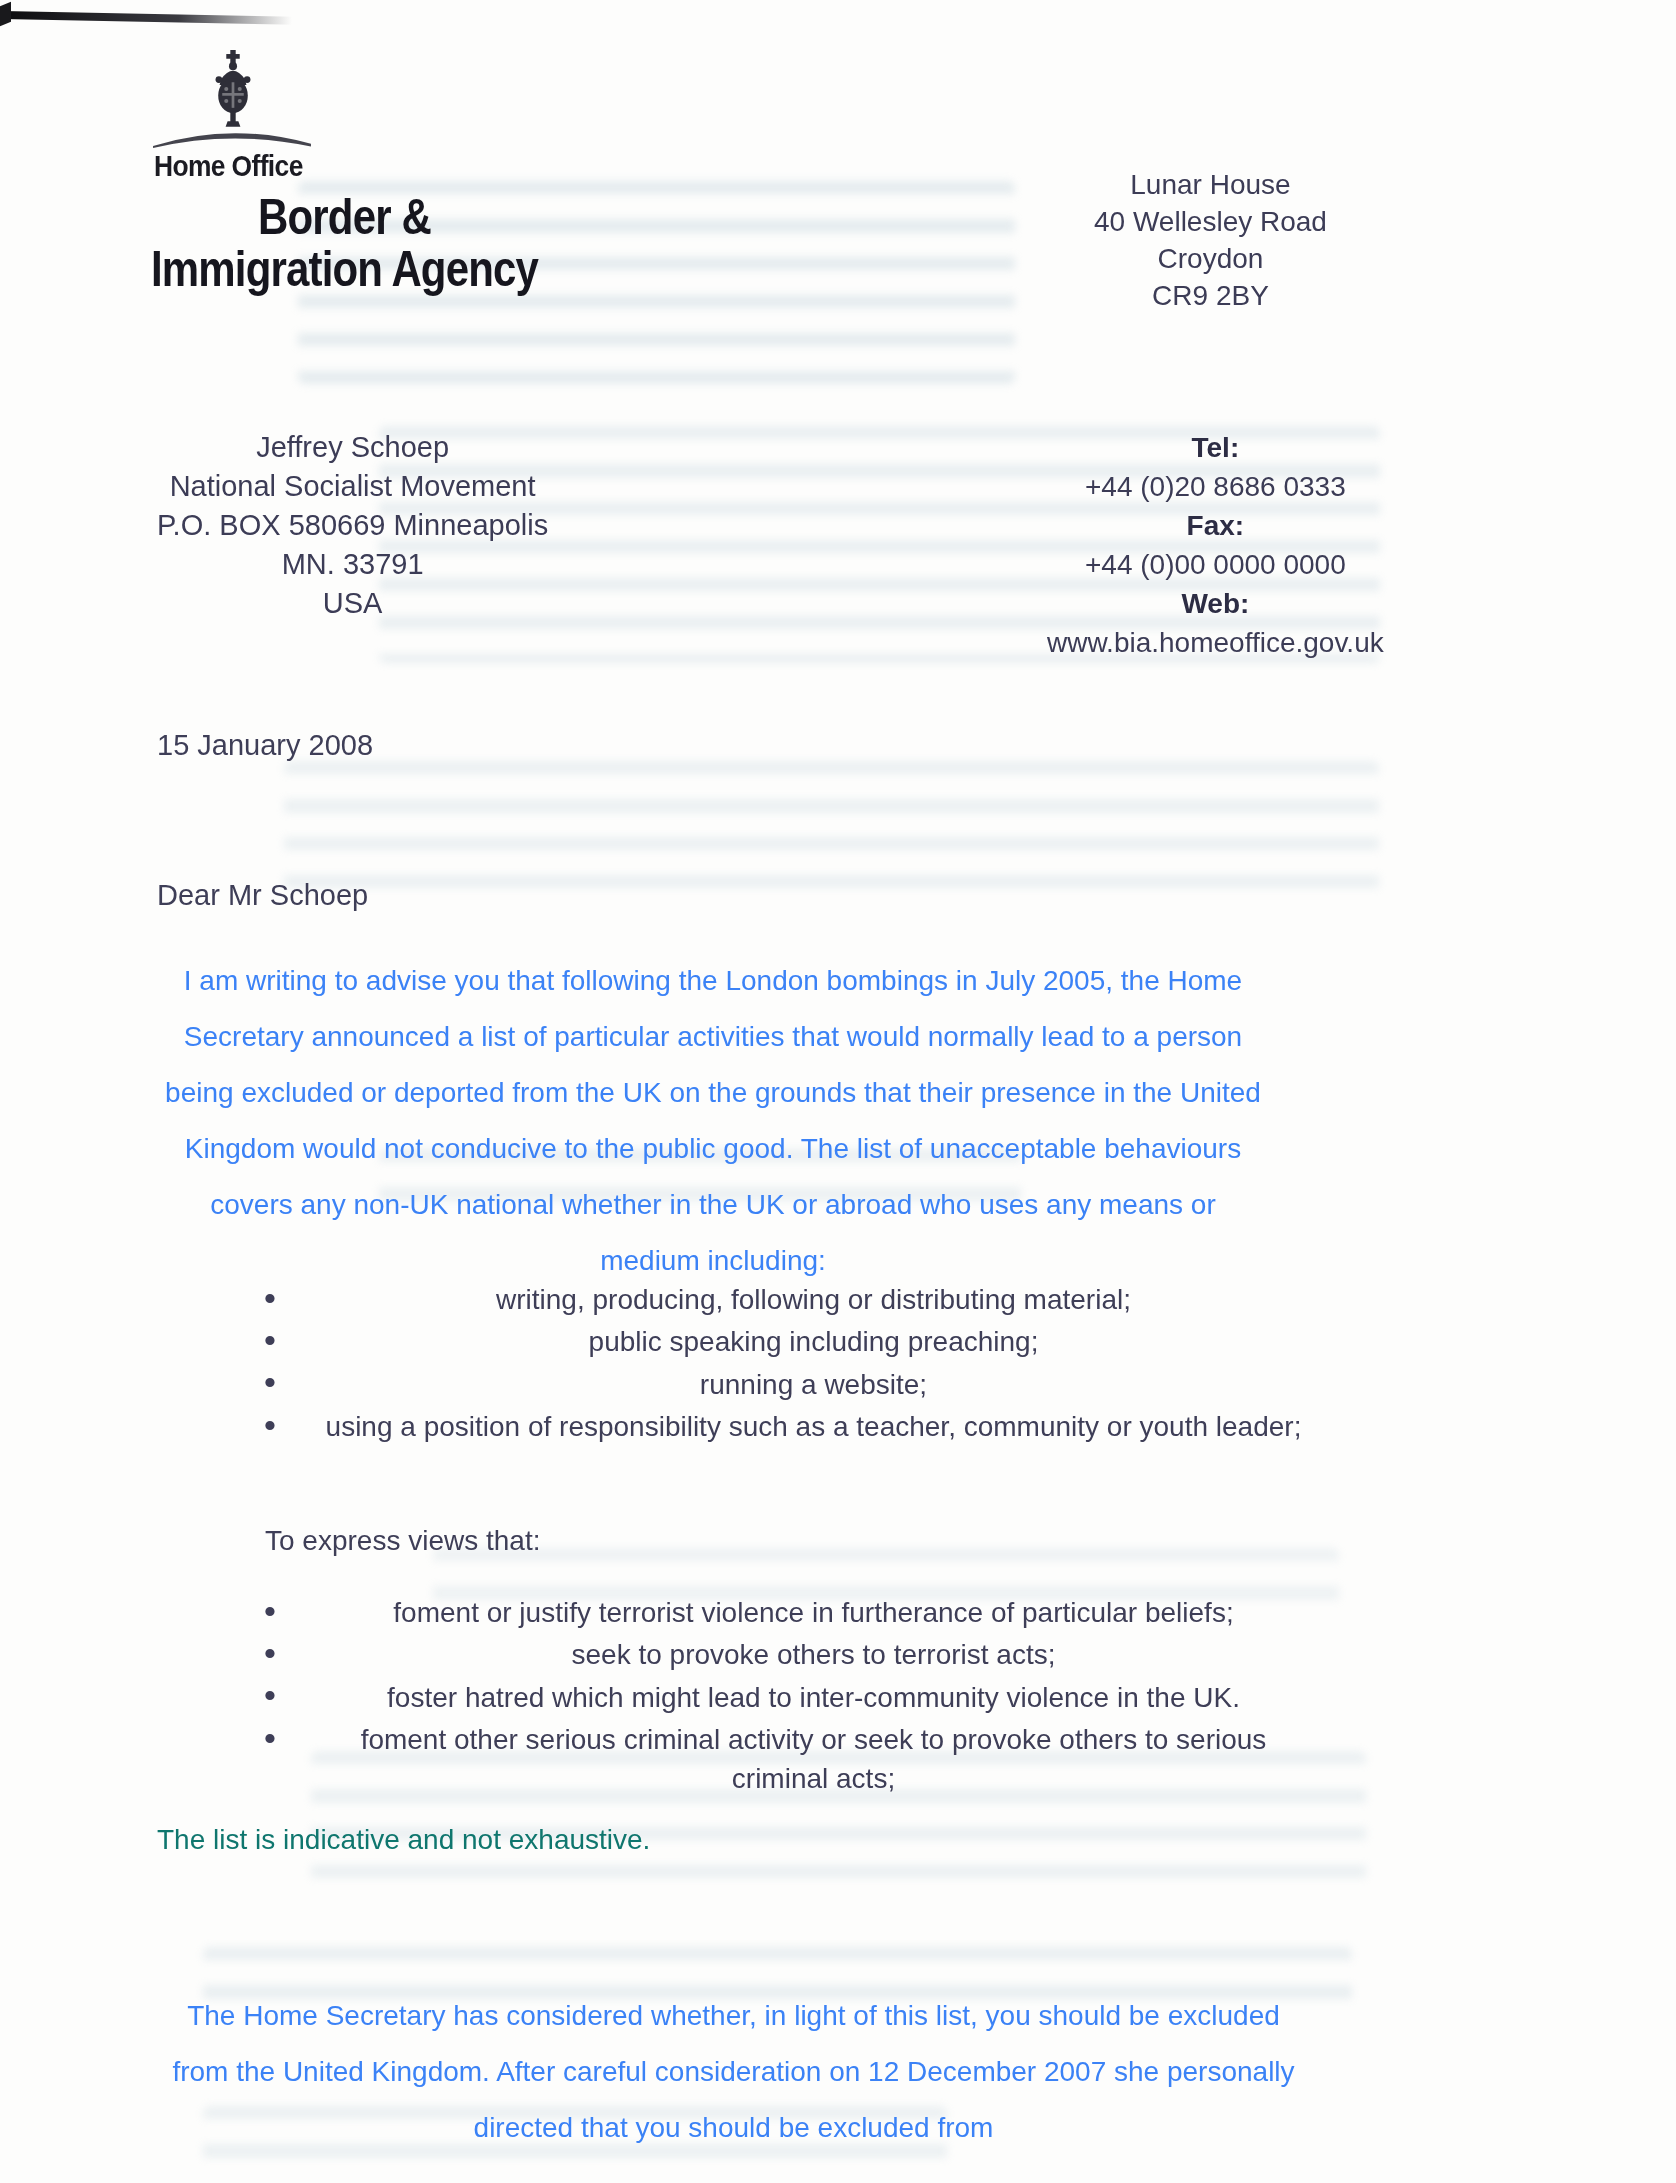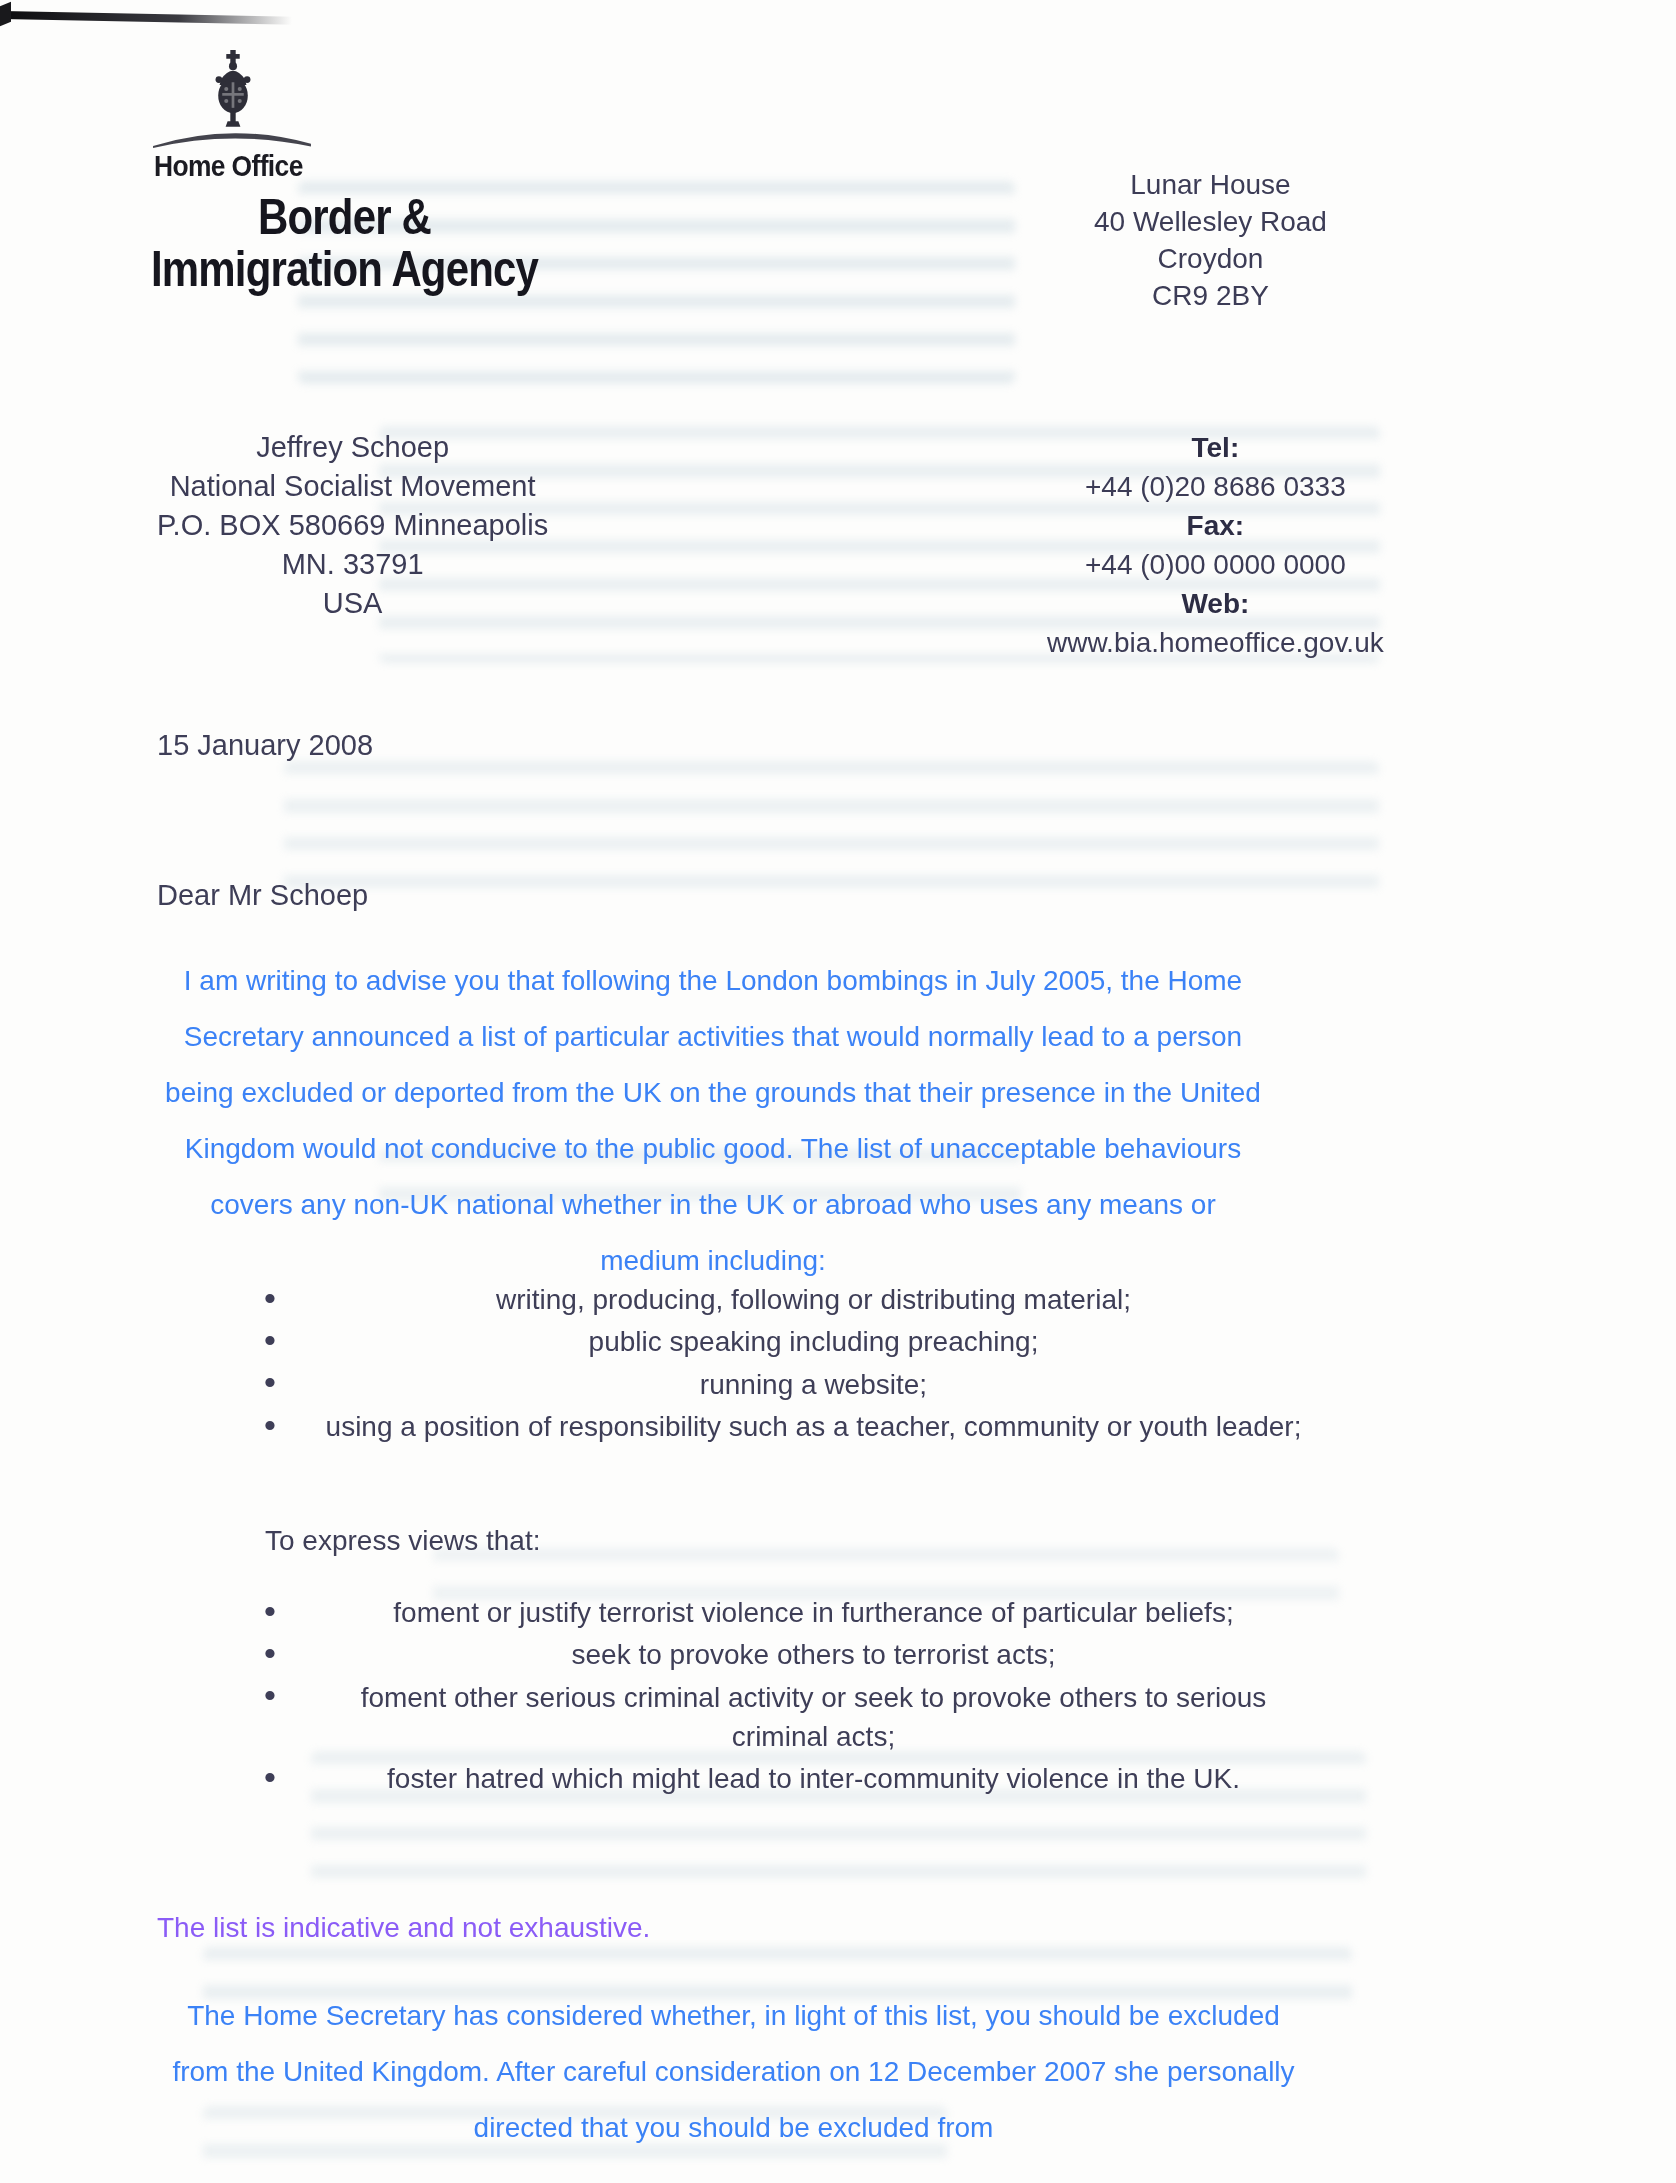--- a/index.html
+++ b/index.html
@@ -67,21 +67,21 @@
   }
   .contact .lbl { font-weight: bold; color: #2d2d44; }
 
   .date-line { position: absolute; left: 157px; top: 729px; font-size: 29px; }
   .salutation { position: absolute; left: 157px; top: 879px; font-size: 29px; }
 
   
   .para { font-size: 28px; line-height: 56px; color: #3b82f6; }
   .p1 { position: absolute; left: 157px; top: 953px; width: 1112px; }
   .p2 { position: absolute; left: 157px; top: 1988px; width: 1153px; }
-  .note-line { position: absolute; left: 157px; top: 1912px; font-size: 28px; color: #8b5cf6; }
+  .note-line { position: absolute; left: 157px; top: 1824px; font-size: 28px; color: #0f766e; }
 
   ul.blist {
     position: absolute; left: 157px; margin: 0; padding: 0; list-style: none;
     width: 1163px;
   }
   .ul1 { top: 1280px; }
   .ul2 { top: 1593px; }
   ul.blist li {
     position: relative;
     padding-left: 156px;
@@ -184,22 +184,22 @@
     <li>public speaking including preaching;</li>
     <li>running a website;</li>
     <li>using a position of responsibility such as a teacher, community or youth leader;</li>
   </ul>
 
   <div class="views-intro">To express views that:</div>
 
   <ul class="blist ul2">
     <li>foment or justify terrorist violence in furtherance of particular beliefs;</li>
     <li>seek to provoke others to terrorist acts;</li>
+    <li>foster hatred which might lead to inter-community violence in the UK.</li>
     <li>foment other serious criminal activity or seek to provoke others to serious criminal acts;</li>
-    <li>foster hatred which might lead to inter-community violence in the UK.</li>
   </ul>
 
   <div class="note-line">The list is indicative and not exhaustive.</div>
 
   <div class="para p2">The Home Secretary has considered whether, in light of this list, you should be excluded from the United Kingdom.  After careful consideration on 12 December 2007 she personally directed that you should be excluded from</div>
 
 </div>
 
 
 </body></html>

